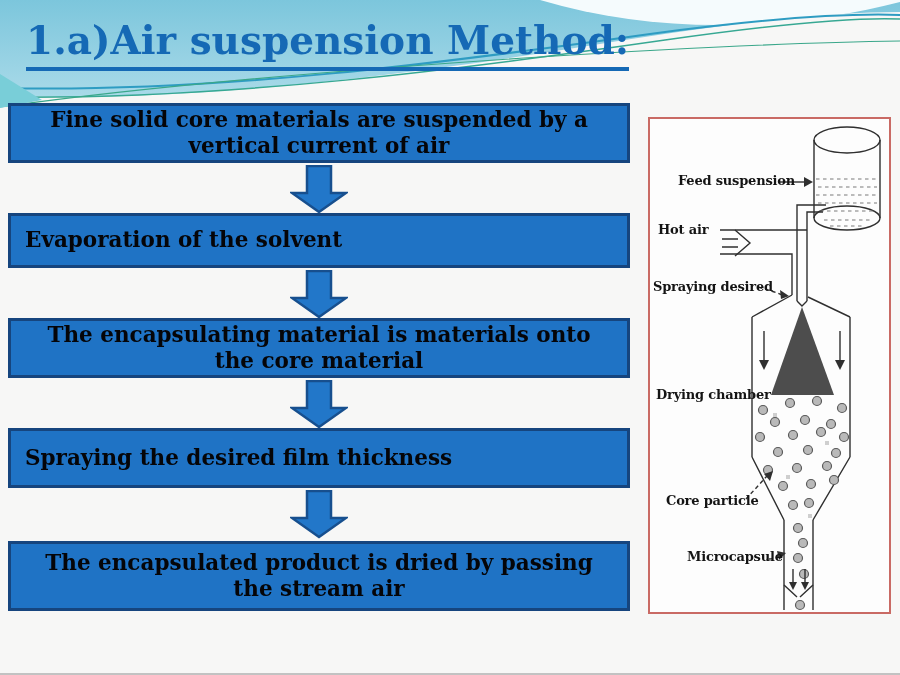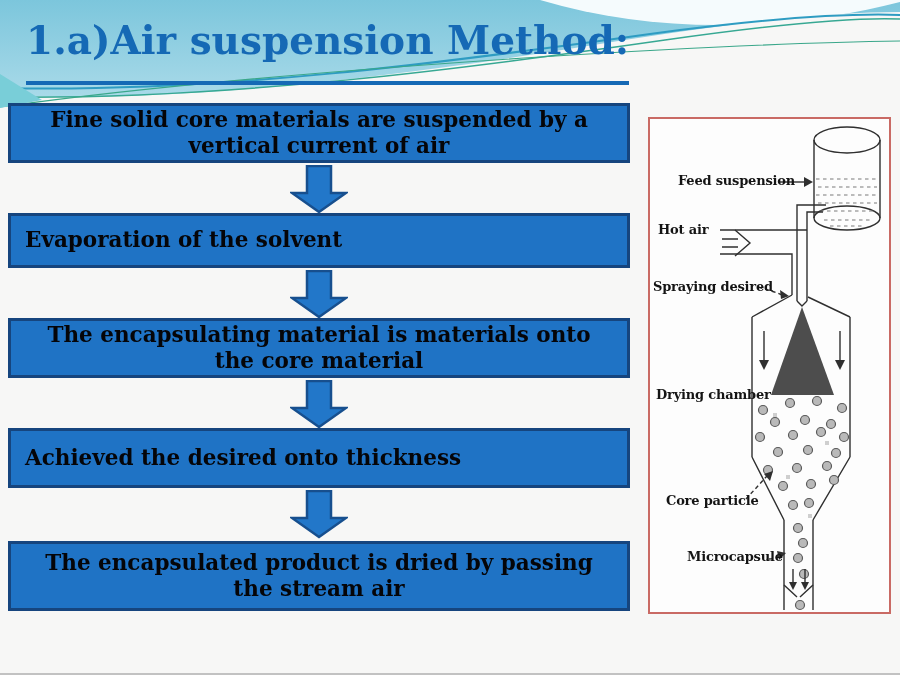--- a/index.html
+++ b/index.html
@@ -8,21 +8,21 @@
     background:var(--page-bg,#f7f7f6);
     font-family:"DejaVu Serif", serif;
   }
   .slide{position:absolute;inset:0;}
   .top-band{position:absolute;top:0;left:0;}
   .title{
     position:absolute;left:26px;top:18px;margin:0;
     font-size:39px;font-weight:bold;line-height:1.15;
     color:var(--title-color,#1569b5);
     border-bottom:4px solid var(--title-color,#1569b5);
-    padding-bottom:18px;white-space:nowrap;
+    padding-bottom:4px;white-space:nowrap;
   }
   .flow{position:absolute;left:8px;top:103px;width:622px;height:512px;}
   .step{
     position:absolute;left:0;width:100%;box-sizing:border-box;
     background:var(--box-fill,#1f73c5);
     border:3px solid var(--box-border,#16457e);
     color:#050508;font-weight:bold;font-size:21.5px;line-height:1.22;
     display:flex;align-items:center;
     text-align:center;padding:0 14px;
   }
@@ -88,21 +88,21 @@
     <svg class="flow-arrow a2" width="58" height="49" viewBox="0 0 58 49">
       <polygon points="17,1 41,1 41,28 56,28 29,47 2,28 17,28" fill="var(--arrow-fill,#2277c9)" stroke="var(--arrow-border,#174f8e)" stroke-width="2.5"></polygon>
     </svg>
     <div class="step s3">
       <span>The encapsulating material is materials onto the core material</span>
     </div>
     <svg class="flow-arrow a3" width="58" height="49" viewBox="0 0 58 49">
       <polygon points="17,1 41,1 41,28 56,28 29,47 2,28 17,28" fill="var(--arrow-fill,#2277c9)" stroke="var(--arrow-border,#174f8e)" stroke-width="2.5"></polygon>
     </svg>
     <div class="step s4">
-      <span>Achieved the desired onto thickness</span>
+      <span>Spraying the desired film thickness</span>
     </div>
     <svg class="flow-arrow a4" width="58" height="49" viewBox="0 0 58 49">
       <polygon points="17,1 41,1 41,28 56,28 29,47 2,28 17,28" fill="var(--arrow-fill,#2277c9)" stroke="var(--arrow-border,#174f8e)" stroke-width="2.5"></polygon>
     </svg>
     <div class="step s5">
       <span>The encapsulated product is dried by passing the stream air</span>
     </div>
   </div>
 
   <div class="panel">

